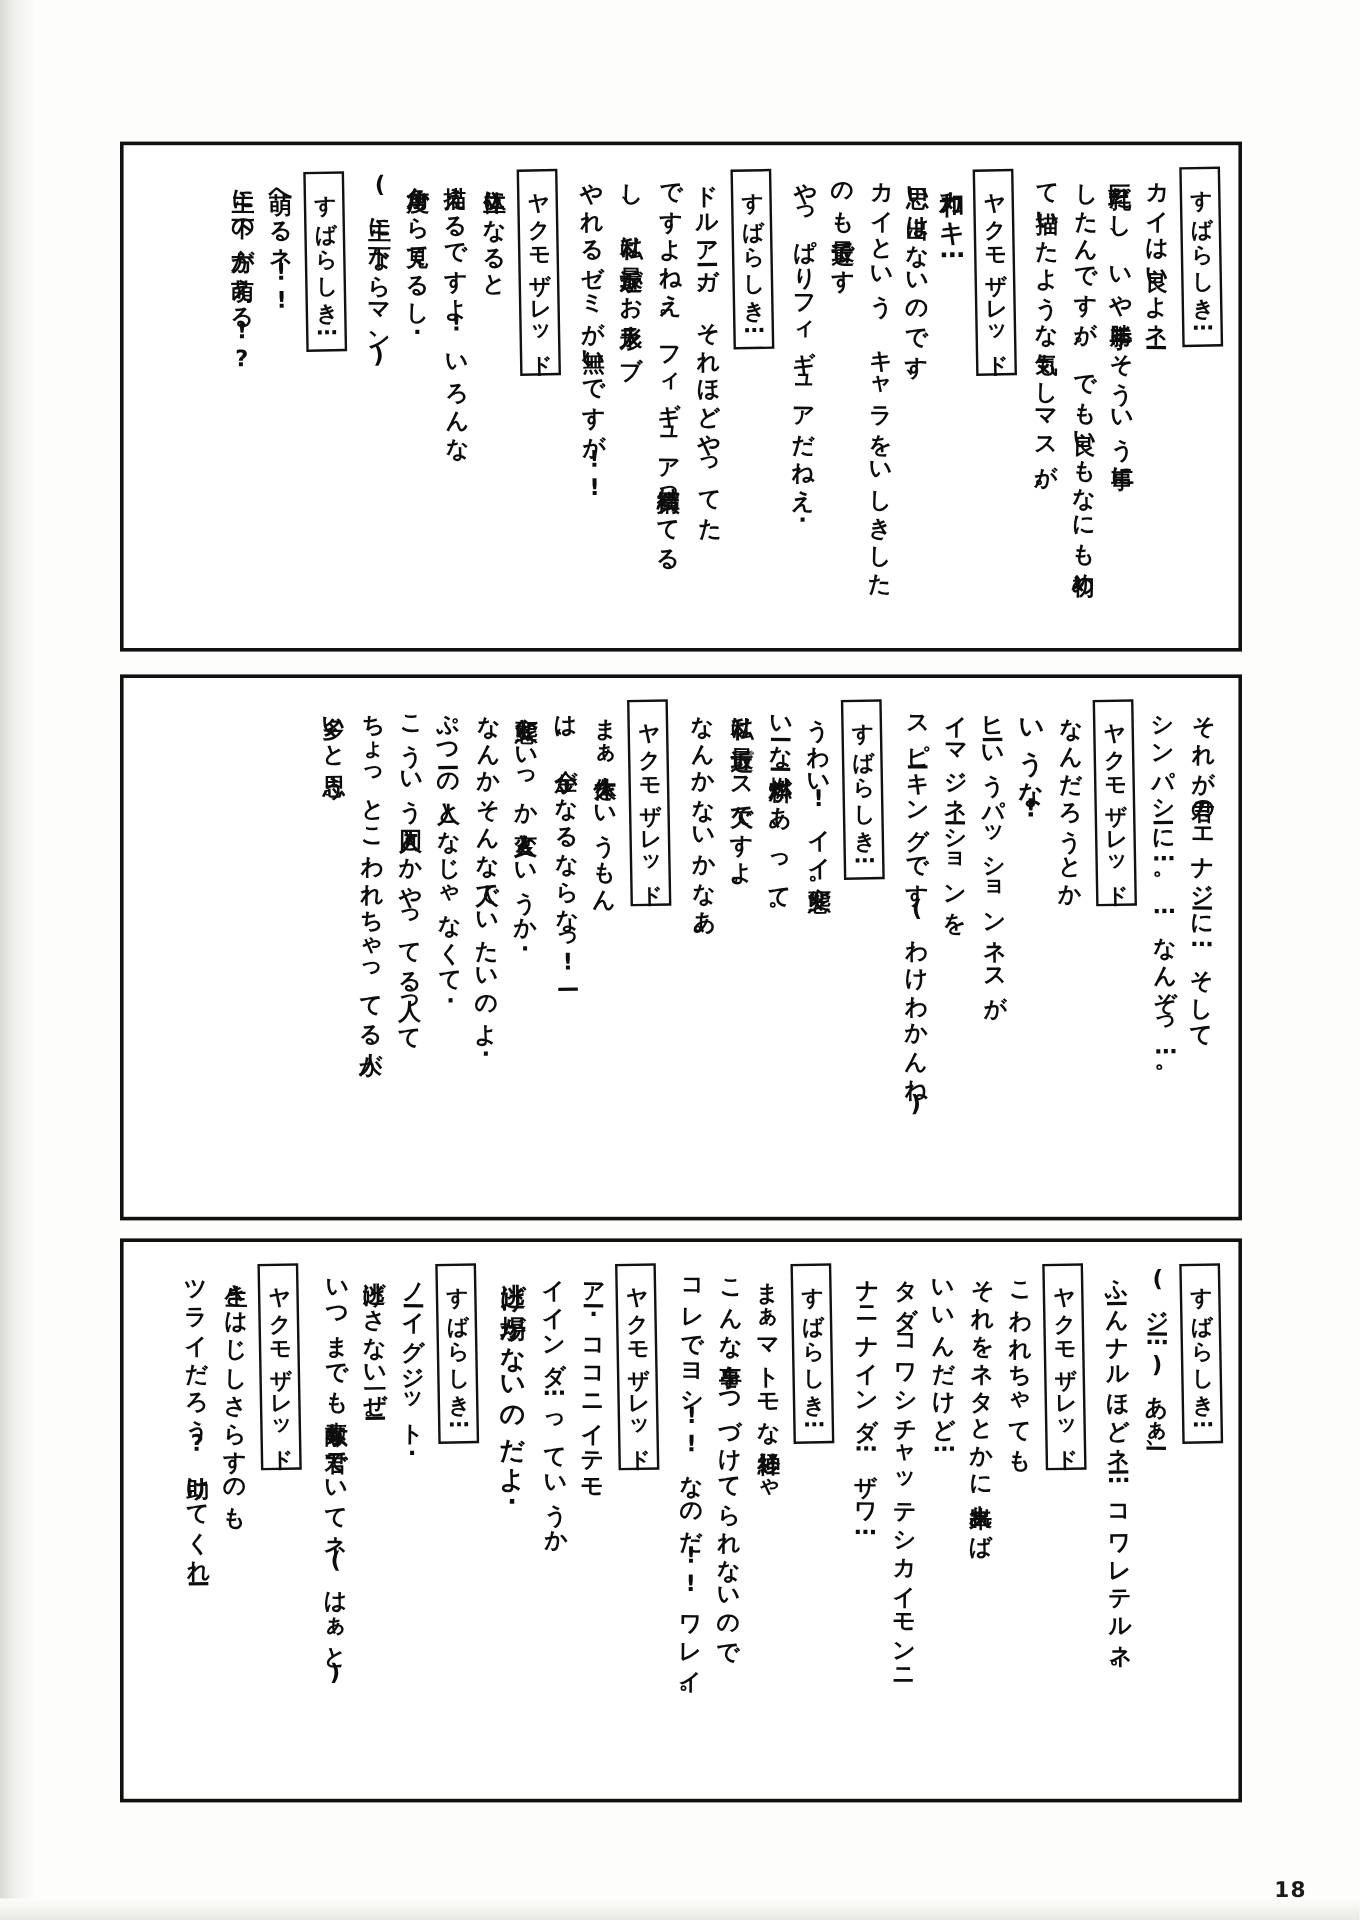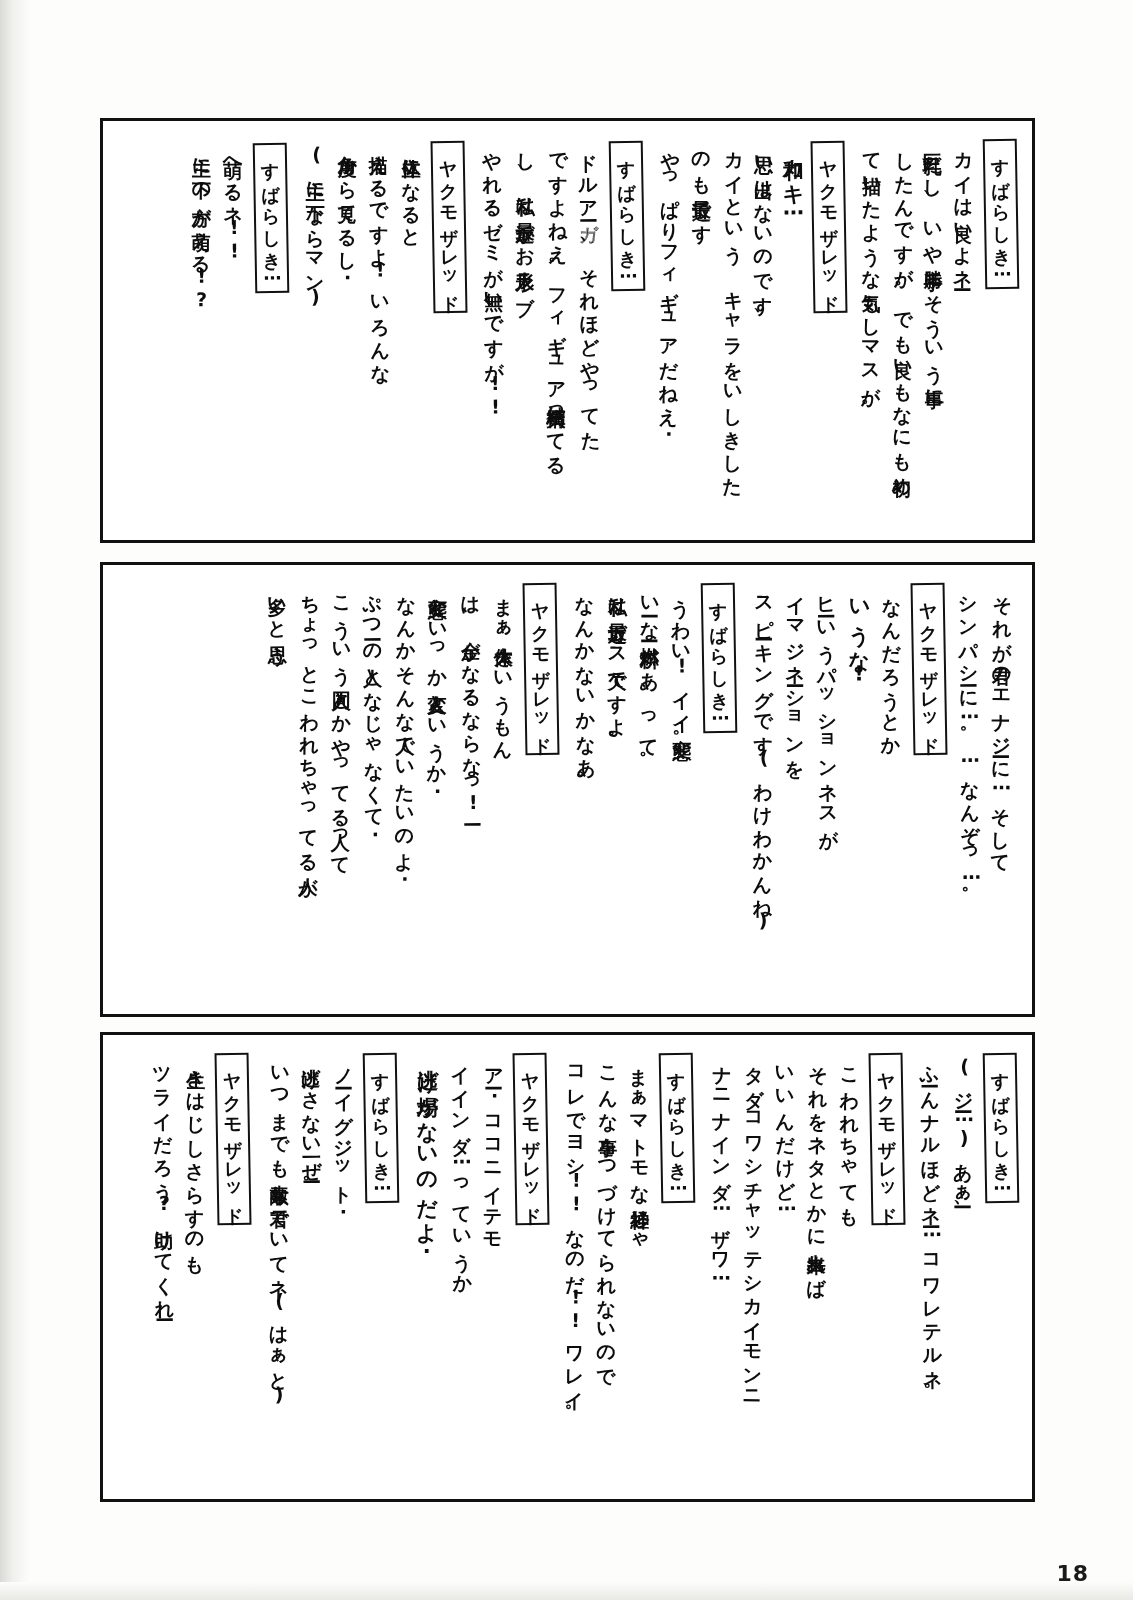--- a/index.html
+++ b/index.html
@@ -81,21 +81,21 @@
     white-space: pre;
     font-family: "DejaVu Sans", sans-serif;
   }
   .namebox.skew { transform: rotate(-1deg); }
 
   
   .folio {
     position: absolute;
     right: 44px;
     bottom: 14px;
-    font-size: 22px;
+    font-size: 18px;
     font-weight: 700;
     color: #1a1a1a;
     font-family: "DejaVu Sans", sans-serif;
     letter-spacing: 1px;
     margin-top: 28px;
   }
 </style>
 </head>
 <body>
 

